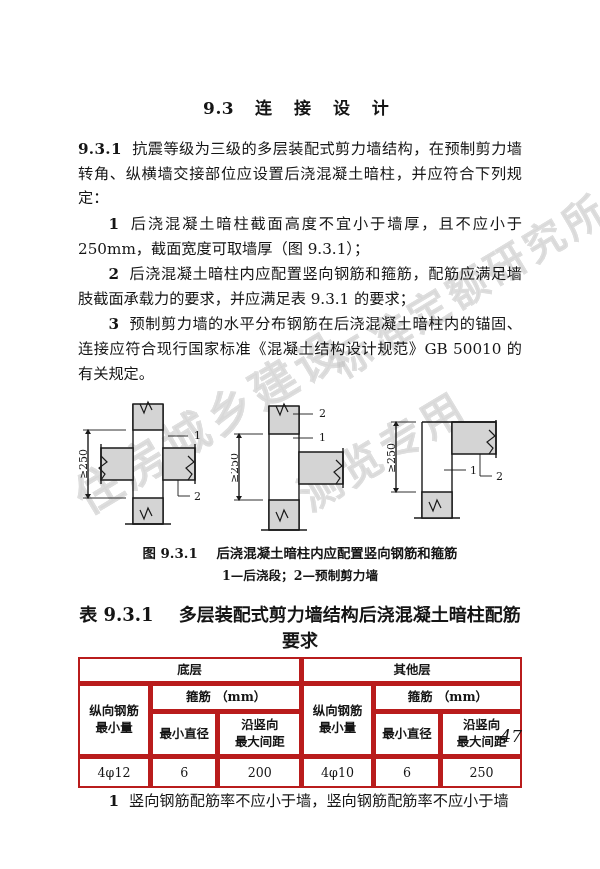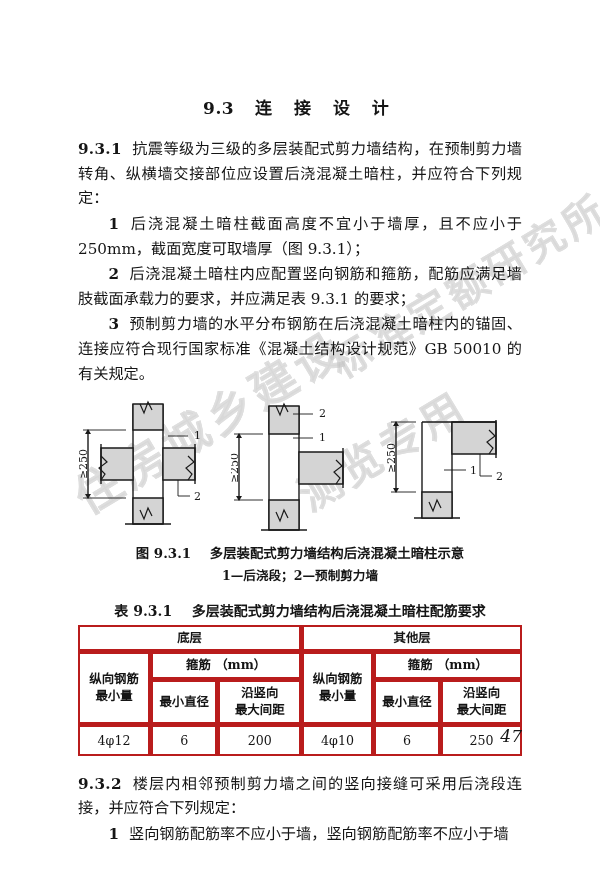--- a/index.html
+++ b/index.html
@@ -123,21 +123,21 @@
   .fig-legend {
     text-align: center;
     font-size: 12.6px;
     font-weight: 700;
     margin-top: 1px;
   }
 
   
   .table-title {
     text-align: center;
-    font-size: 14px;
+    font-size: 18px;
     font-weight: 700;
     margin-top: 16px;
     margin-bottom: 5px;
   }
   table.spec {
     border-collapse: collapse;
     width: 100%;
     table-layout: fixed;
     font-size: 12.4px;
   }
@@ -304,21 +304,21 @@
         <text x="9" y="58" font-family="DejaVu Serif, serif" font-size="11" fill="#1a1a1a" text-anchor="middle" transform="rotate(-90 9 58)">≥250</text>
         <text x="84" y="74" font-family="DejaVu Serif, serif" font-size="11" fill="#1a1a1a">1</text>
         <text x="110" y="80" font-family="DejaVu Serif, serif" font-size="11" fill="#1a1a1a">2</text>
       </svg>
 
     </div>
 
     <div class="fig-caption">
       <span class="capnum latin">图 9.3.1</span>
       &nbsp;&nbsp;
-      <span>多层装配式剪力墙结构后浇混凝土暗柱示意</span>
+      <span>后浇混凝土暗柱内应配置竖向钢筋和箍筋</span>
     </div>
     <div class="fig-legend">1—后浇段；2—预制剪力墙</div>
   </div>
 
   <div class="table-title">
     <span class="latin">表 9.3.1</span>
     &nbsp;&nbsp;
     <span>多层装配式剪力墙结构后浇混凝土暗柱配筋要求</span>
   </div>
 
@@ -364,23 +364,20 @@
         <td class="thick-l">4φ12</td>
         <td>6</td>
         <td>200</td>
         <td>4φ10</td>
         <td>6</td>
         <td class="thick-r">250</td>
       </tr>
     </tbody>
   </table>
 
-  <p class="para after-table">
-    <span class="clause-no latin">9.3.2</span><span>楼层内相邻预制剪力墙之间的竖向接缝可采用后浇段连接，并应符合下列规定：</span>
-  </p>
 
   <p class="para para-item">
     <span class="item-no latin">1</span><span>竖向钢筋配筋率不应小于墙，竖向钢筋配筋率不应小于墙</span>
   </p>
 
   <div class="page-number">47</div>
 
 </div>
 
 </body></html>

